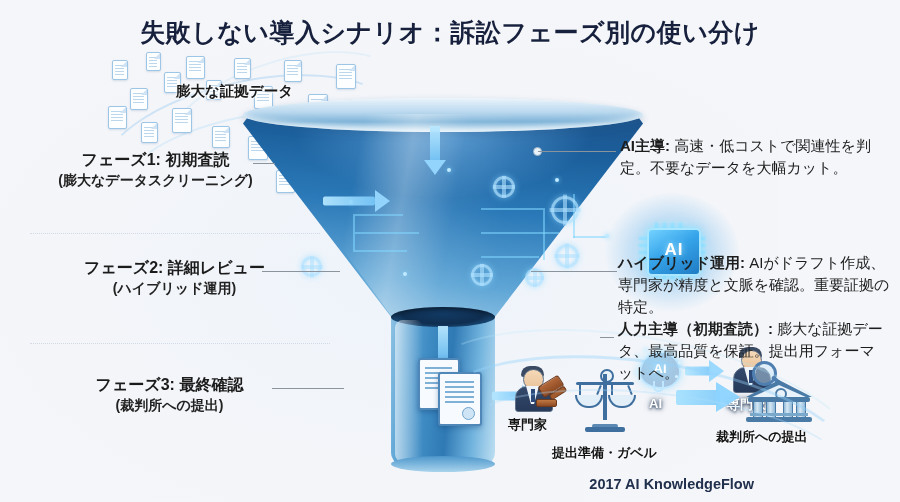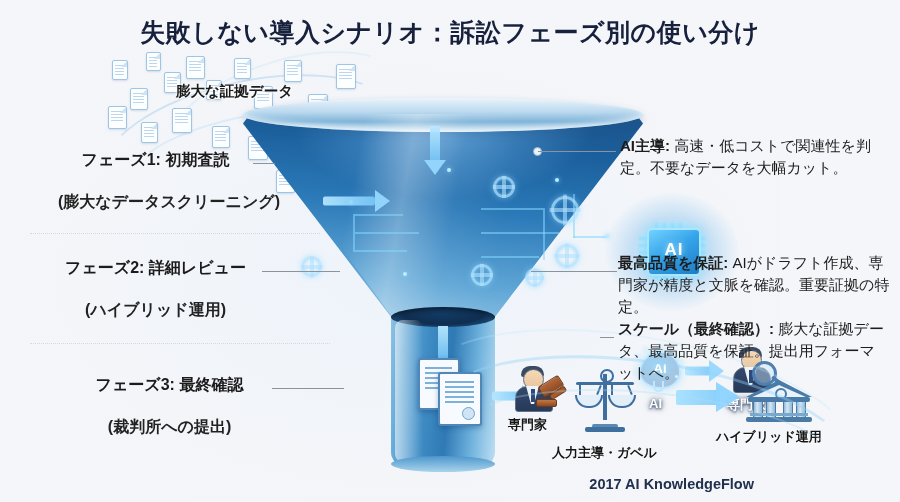--- a/index.html
+++ b/index.html
@@ -25,23 +25,23 @@
   
   .divider{
     position:absolute;height:0;border-top:1px dotted #c7d2e0;opacity:.75;
   }
   #div1{left:30px;top:233px;width:290px;}
   #div2{left:30px;top:343px;width:300px;}
 
   
   .phase{position:absolute;text-align:center;color:#1b1b1b;}
   .phase .main{font-size:16px;font-weight:bold;white-space:nowrap;}
-  .phase .sub{font-size:16px;font-weight:bold;margin-top:21px;white-space:nowrap;color:#222;}
+  .phase .sub{font-size:14px;font-weight:bold;margin-top:1px;white-space:nowrap;color:#222;}
   #phase1{left:58px;top:150px;width:195px;}
-  #phase2{left:58px;top:258px;width:195px;}
+  #phase2{left:77px;top:258px;width:195px;}
   #phase3{left:72px;top:375px;width:195px;}
 
   .lead{position:absolute;height:0;border-top:1.4px solid #8b939c;}
   #lead1{left:253px;top:163px;width:22px;}
   #lead2{left:262px;top:271px;width:78px;}
   #lead3{left:272px;top:388px;width:72px;}
 
   
   #rlead1{position:absolute;left:538px;top:151px;width:78px;height:0;border-top:1.2px solid #8b939c;}
   #rdot1{position:absolute;left:533px;top:147px;width:7px;height:7px;border-radius:50%;background:#e9f3fb;border:1px solid #9fb3c6;}
@@ -480,40 +480,40 @@
     <div class="sc-beam"></div>
     <div class="panstr" style="left:6px;top:17px;"></div>
     <div class="panstr" style="left:25px;top:17px;transform:rotate(22deg);"></div>
     <div class="pan" style="left:2px;top:27px;"></div>
     <div class="panstr" style="left:38px;top:17px;"></div>
     <div class="panstr" style="left:56px;top:17px;transform:rotate(-22deg);"></div>
     <div class="pan" style="left:35px;top:27px;"></div>
     <div class="sc-base2"></div>
     <div class="sc-base"></div>
   </div>
-  <div class="iconlabel dark" style="left:552px;top:444px;">人力主導・ガベル</div>
+  <div class="iconlabel dark" style="left:552px;top:444px;">提出準備・ガベル</div>
 
   <div id="bigarrow">
     <div class="shaft"></div>
       <div class="head"></div>
   </div>
 
   <div id="court">
     <div class="ct-roof"></div>
       <div class="ct-roof2"></div>
       <div class="ct-dot"></div>
     <div class="ct-arch"></div>
     <div class="col" style="left:7px;"></div>
     <div class="col" style="left:20px;"></div>
     <div class="col" style="left:37px;"></div>
     <div class="col" style="left:50px;"></div>
     <div class="ct-floor2"></div>
       <div class="ct-floor"></div>
   </div>
-  <div class="iconlabel dark" style="left:716px;top:428px;">ハイブリッド運用</div>
+  <div class="iconlabel dark" style="left:716px;top:428px;">裁判所への提出</div>
 
   <div class="ribbon" style="left:430px;top:360px;width:420px;height:150px;transform:rotate(8deg);border-width:3px;"></div>
   <div class="ribbon" style="left:455px;top:392px;width:390px;height:120px;transform:rotate(6deg);border-width:2px;border-color:rgba(175,222,252,.32) transparent transparent transparent;"></div>
   <div class="ribbon" style="left:410px;top:336px;width:450px;height:175px;transform:rotate(10deg);border-width:2px;border-color:rgba(190,230,252,.26) transparent transparent transparent;"></div>
 
   <div class="phase" id="phase1">
     <div class="main">フェーズ1: 初期査読</div>
     <div class="sub">(膨大なデータスクリーニング)</div>
   </div>
   <div class="lead" id="lead1"></div>
@@ -531,23 +531,23 @@
   <div class="lead" id="lead3"></div>
 
   <div id="rdot1"></div>
   <div id="rlead1"></div>
   <div class="note" id="note1">
     <b>AI主導:</b><span> 高速・低コストで関連性を判定。不要なデータを大幅カット。</span>
   </div>
 
   <div id="rlead2"></div>
   <div class="note" id="note2">
-    <b>最高品質を保証:</b><span> AIがドラフト作成、専門家が精度と文脈を確認。重要証拠の特定。</span>
+    <b>ハイブリッド運用:</b><span> AIがドラフト作成、専門家が精度と文脈を確認。重要証拠の特定。</span>
   </div>
 
   <div id="rlead3"></div>
   <div class="note" id="note3">
-    <b>スケール（最終確認）:</b><span> 膨大な証拠データ、最高品質を保証。提出用フォーマットへ。</span>
+    <b>人力主導（初期査読）:</b><span> 膨大な証拠データ、最高品質を保証。提出用フォーマットへ。</span>
   </div>
 
   <div id="footer">2017 AI KnowledgeFlow</div>
 
 </div>
 
 </body></html>

